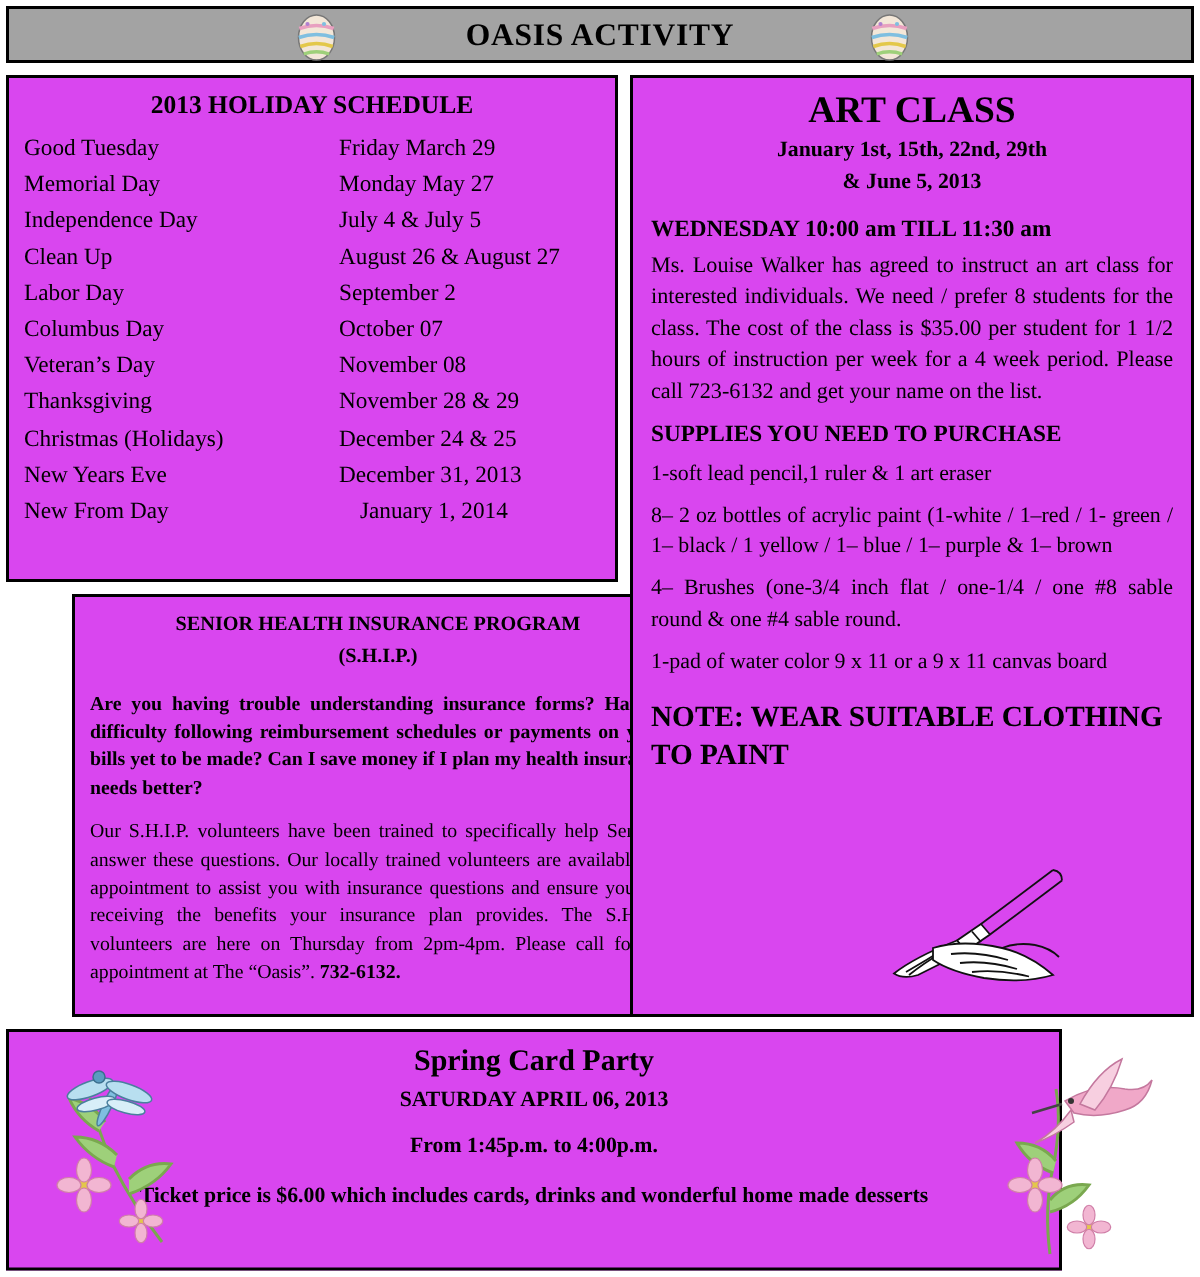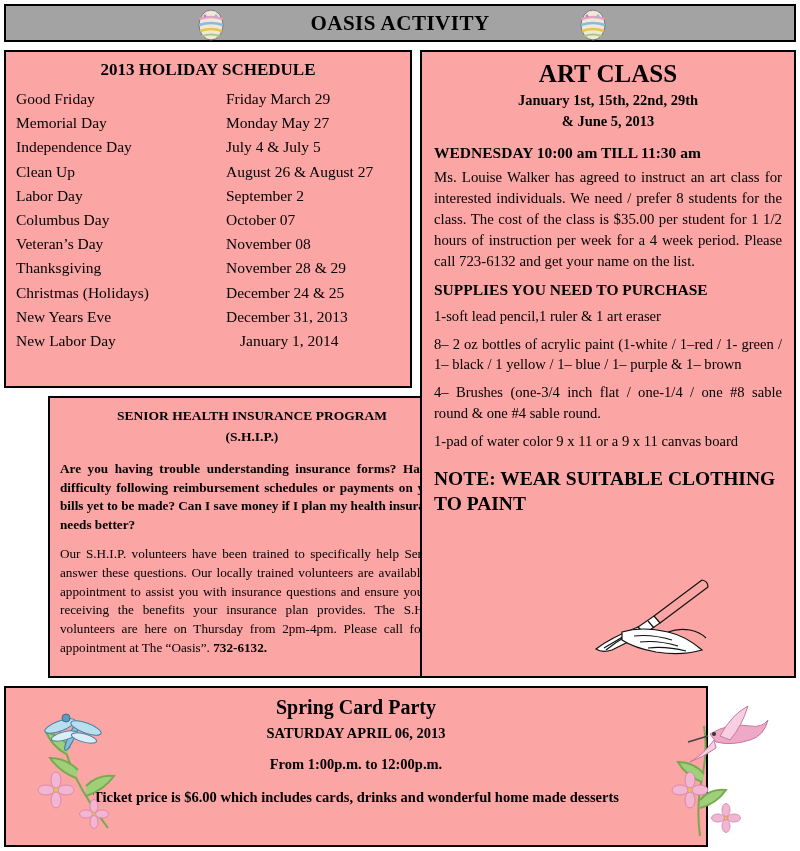--- a/index.html
+++ b/index.html
@@ -47,21 +47,21 @@
     height: 38px;
   }
   .egg.left { left: 190px; top: 0px; }
   .egg.right { left: 572px; top: 0px; }
 
   
   .box {
     position: absolute;
     border: 2px solid #000;
     box-sizing: border-box;
-    background: #fca5a5;
+    background: #d946ef;
   }
   #holiday-box {
     left: 4px;
     top: 50px;
     width: 408px;
     height: 338px;
     padding: 8px 10px 0 10px;
   }
   #ship-box {
     left: 4px;
@@ -239,21 +239,21 @@
         <circle cx="20" cy="10" r="1.4" fill="#7fbfe0"></circle>
       </svg>
     </span>
   </div>
 
   <div class="box" id="holiday-box">
     <div class="holiday-title">2013 HOLIDAY SCHEDULE</div>
     <table class="holiday-table">
       <tbody>
         <tr>
-          <td class="name">Good Friday</td>
+          <td class="name">Good Tuesday</td>
           <td class="date">Friday March 29</td>
         </tr>
         <tr>
           <td class="name">Memorial Day</td>
           <td class="date">Monday May 27</td>
         </tr>
         <tr>
           <td class="name">Independence Day</td>
           <td class="date">July 4 &amp; July 5</td>
         </tr>
@@ -279,21 +279,21 @@
         </tr>
         <tr>
           <td class="name">Christmas (Holidays)</td>
           <td class="date">December 24 &amp; 25</td>
         </tr>
         <tr>
           <td class="name">New Years Eve</td>
           <td class="date">December 31, 2013</td>
         </tr>
         <tr class="indent">
-          <td class="name">New Labor Day</td>
+          <td class="name">New From Day</td>
           <td class="date">January 1, 2014</td>
         </tr>
       </tbody>
     </table>
   </div>
 
   <div class="box" id="ship-box">
     <div class="ship-title">SENIOR HEALTH INSURANCE PROGRAM</div>
     <div class="ship-title">(S.H.I.P.)</div>
     <div class="ship-q">Are you having trouble understanding insurance forms?  Having difficulty following reimbursement schedules or payments on your bills yet to be made?  Can I save money if I plan my health insurance needs better?</div>
@@ -399,17 +399,17 @@
           <ellipse cx="80" cy="114" rx="4" ry="6.5" fill="#f2b6d2" stroke="#d07fa8" stroke-width="0.8"></ellipse>
           <ellipse cx="88" cy="122" rx="6.5" ry="4" fill="#f2b6d2" stroke="#d07fa8" stroke-width="0.8"></ellipse>
           <ellipse cx="80" cy="130" rx="4" ry="6.5" fill="#f2b6d2" stroke="#d07fa8" stroke-width="0.8"></ellipse>
           <ellipse cx="72" cy="122" rx="6.5" ry="4" fill="#f2b6d2" stroke="#d07fa8" stroke-width="0.8"></ellipse>
         </g>
       </svg>
     </span>
 
     <div class="spring-title">Spring Card Party</div>
     <div class="spring-sub">SATURDAY APRIL 06, 2013</div>
-    <div class="spring-time">From 1:00p.m. to 12:00p.m.</div>
+    <div class="spring-time">From 1:45p.m. to 4:00p.m.</div>
     <div class="spring-price">Ticket price is $6.00 which includes cards, drinks and wonderful home made desserts</div>
   </div>
 
 </div>
 
 </body></html>

